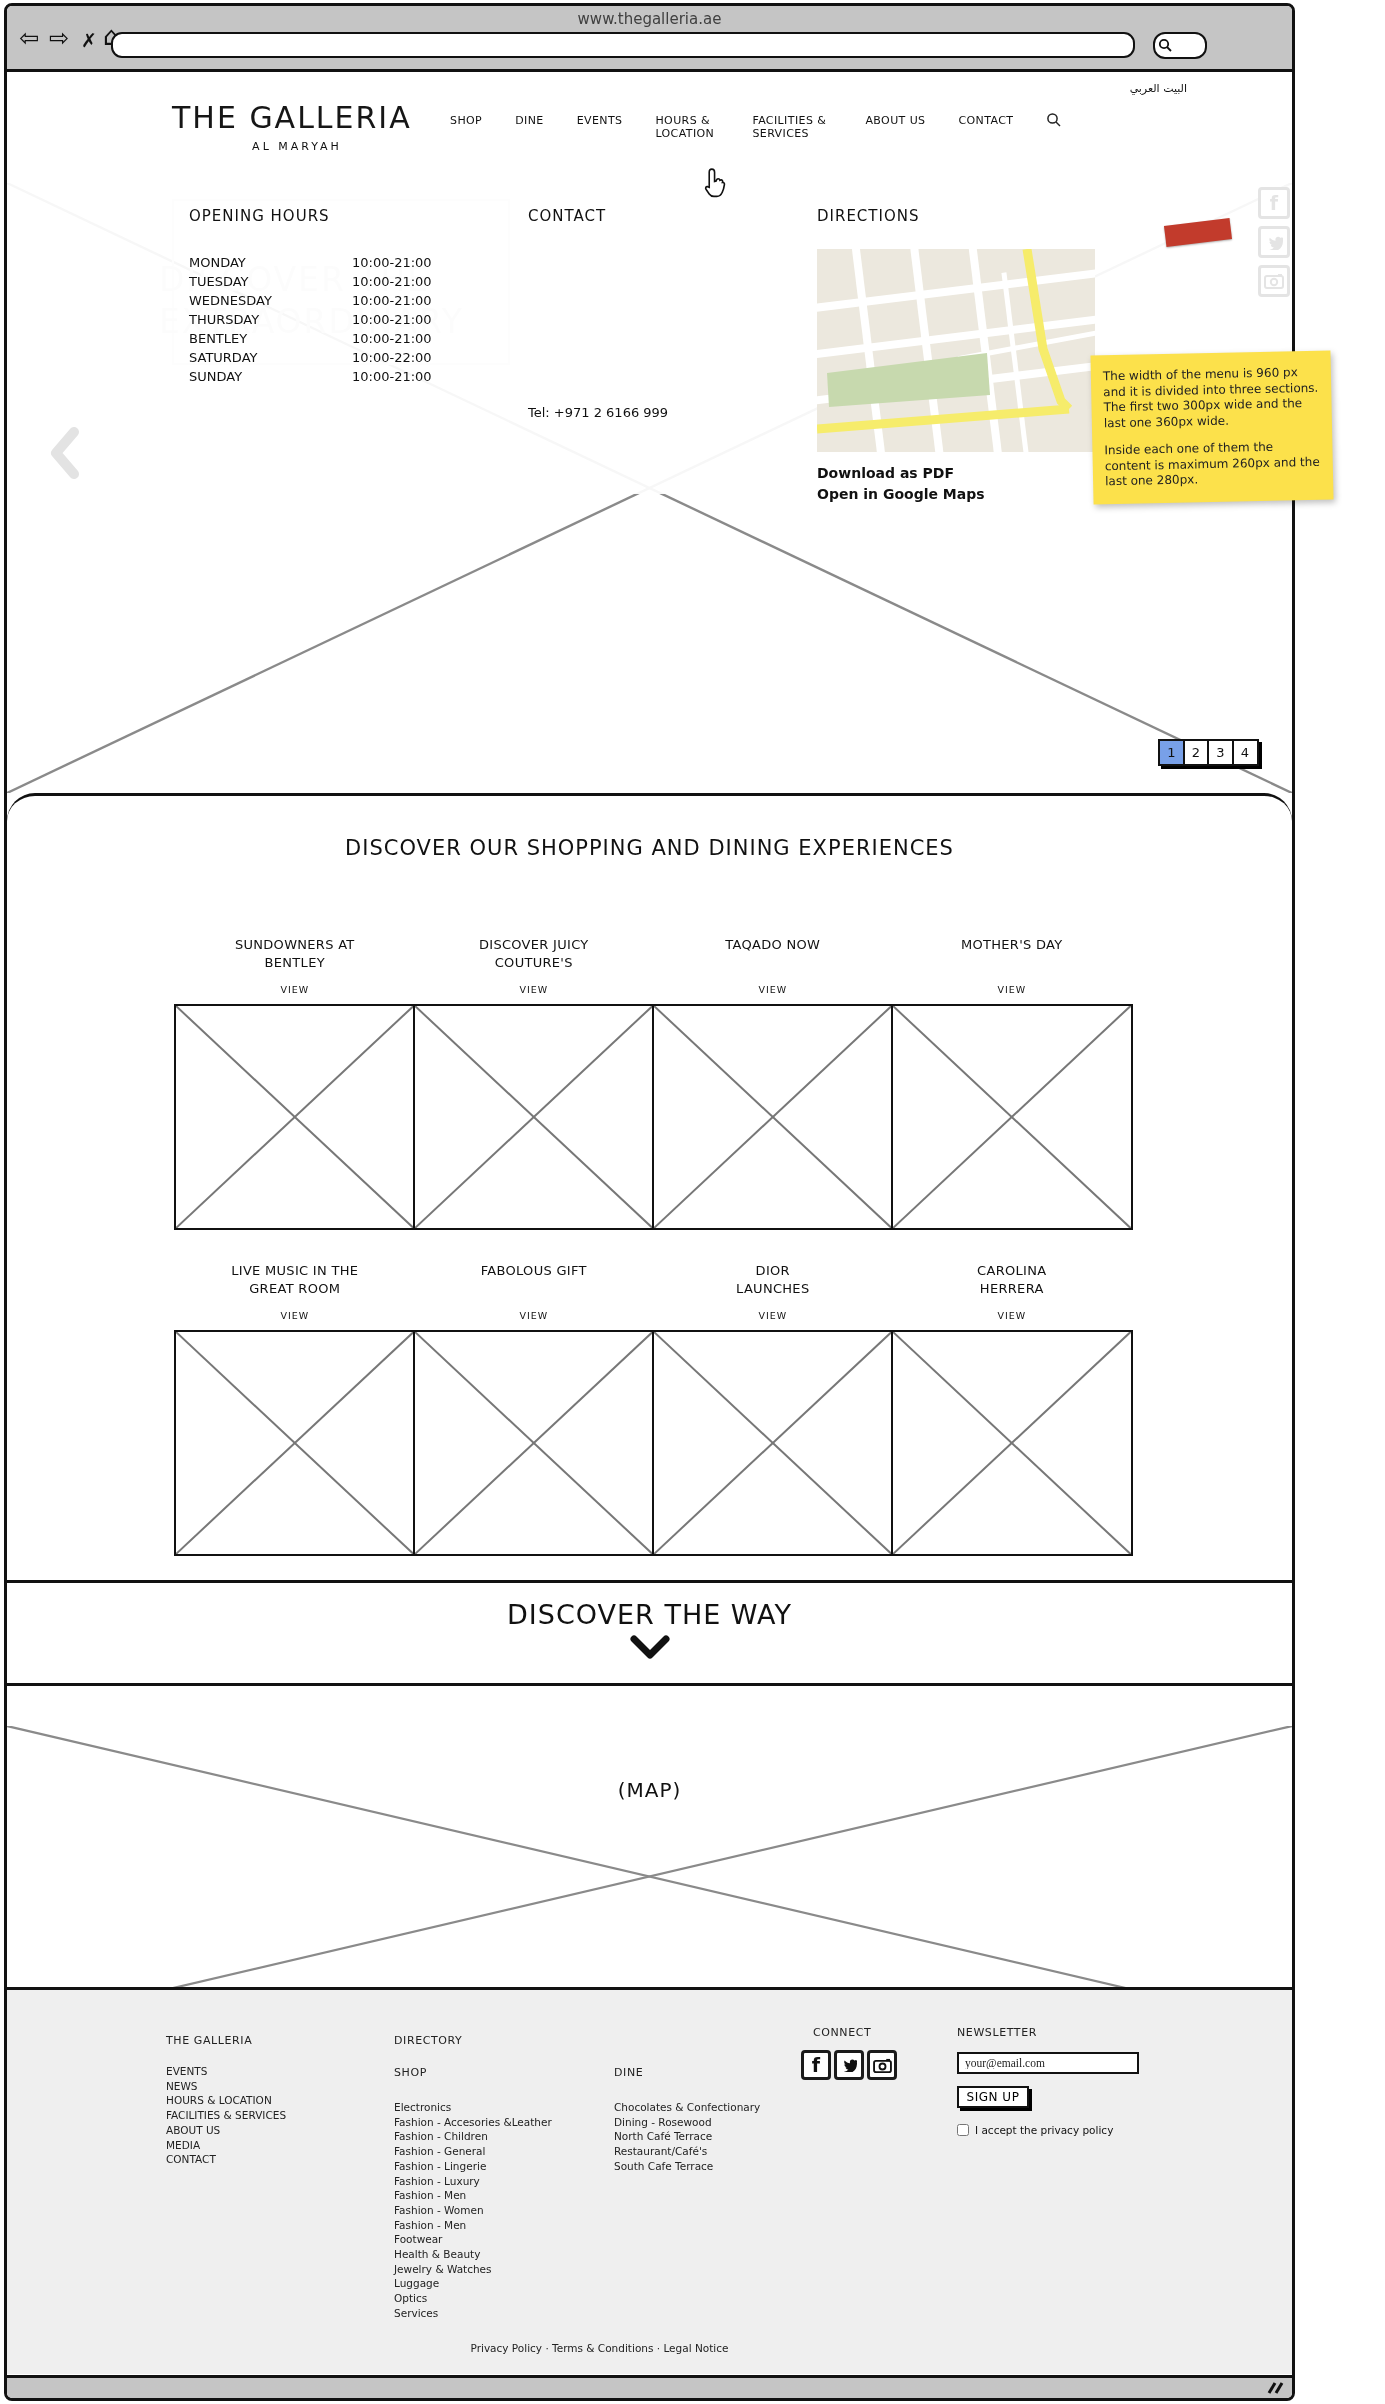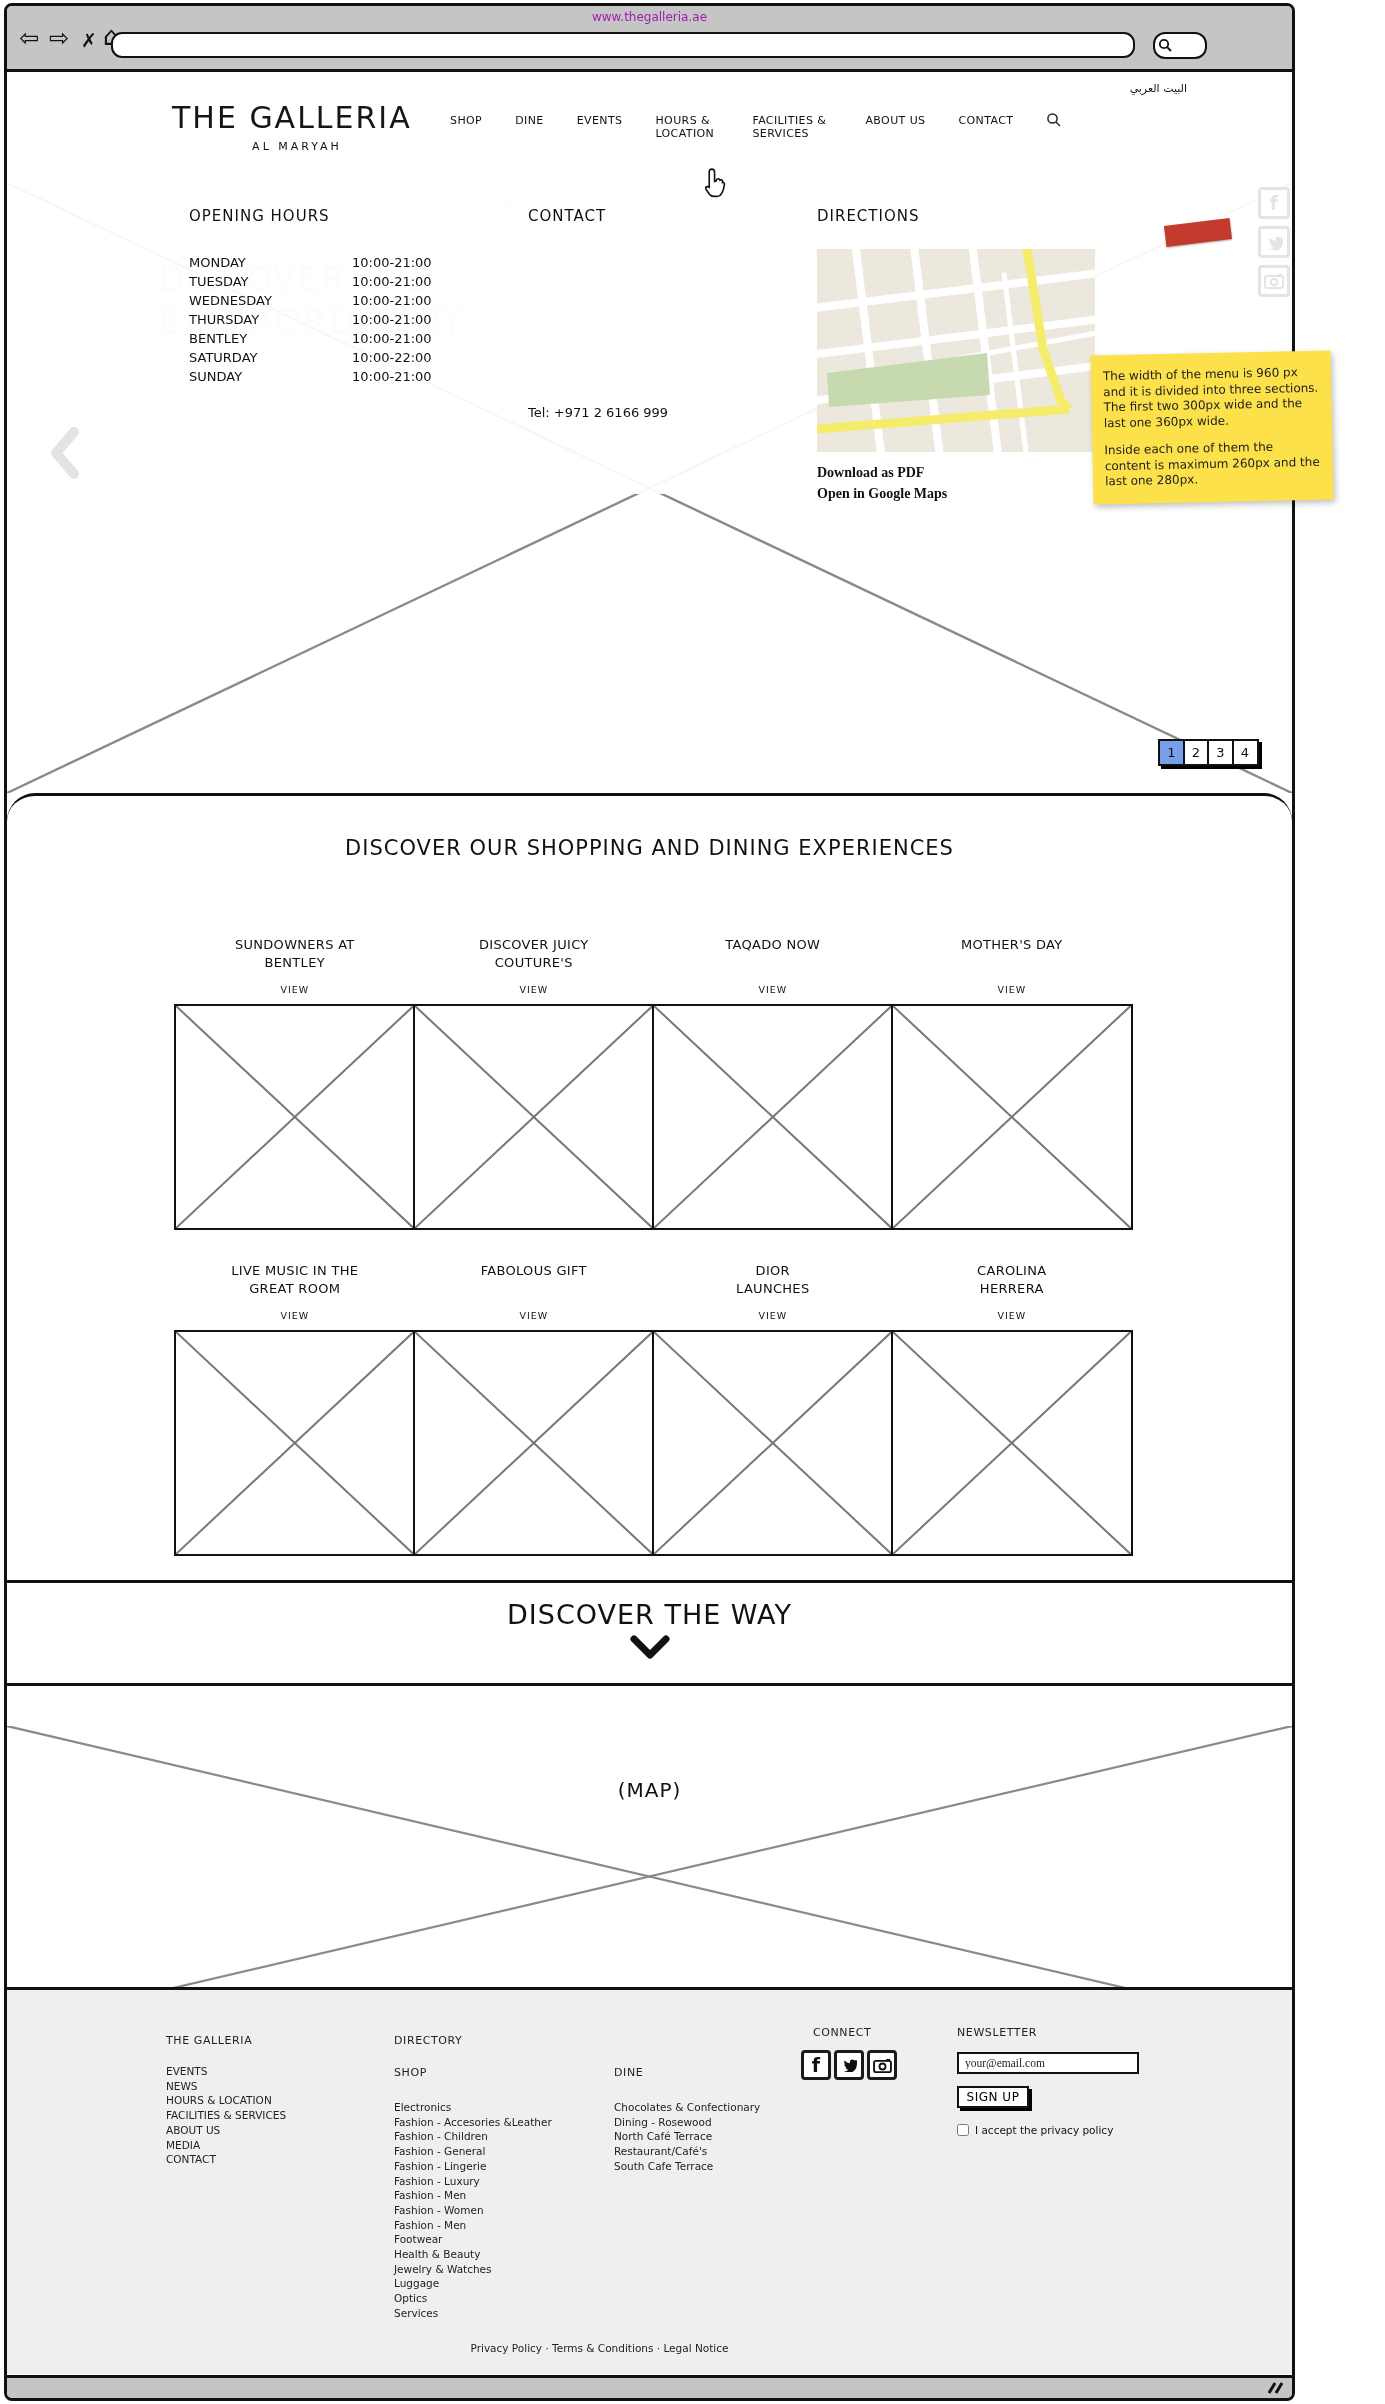--- a/index.html
+++ b/index.html
@@ -3,21 +3,21 @@
 <meta charset="utf-8">
 <style>
   html,body{margin:0;padding:0;background:#fff;}
   .canvas{position:relative;width:1385px;height:2404px;background:#fff;
     font-family:"DejaVu Sans","Liberation Sans",sans-serif;color:#111;overflow:hidden;}
   
   .window{position:absolute;left:4px;top:3px;width:1285px;height:2392px;
     border:3px solid #111;border-radius:8px;background:#fff;}
   .chrome{position:absolute;top:0;left:0;right:0;height:63px;background:#C5C5C5;
     border-bottom:3px solid #111;border-radius:5px 5px 0 0;}
-  .chrome-title{position:absolute;top:4px;left:0;right:0;text-align:center;font-size:12px;color:#a21caf;}
+  .chrome-title{position:absolute;top:4px;left:0;right:0;text-align:center;font-size:15px;color:#404040;}
   .nav-ico{position:absolute;top:20px;font-size:24px;line-height:24px;color:#111;cursor:default;}
   .urlbar{position:absolute;left:104px;top:26px;width:1020px;height:22px;background:#fff;
     border:2.5px solid #111;border-radius:11px;}
   .searchpill{position:absolute;left:1146px;top:26px;width:50px;height:23px;background:#fff;
     border:2.5px solid #111;border-radius:12px;}
   .page{position:absolute;top:66px;left:0;right:0;bottom:23px;background:#fff;}
   .statusbar{position:absolute;left:0;right:0;bottom:0;height:20px;background:#C5C5C5;
     border-top:3px solid #111;border-radius:0 0 5px 5px;}
   
   .logo{position:absolute;left:165px;top:28px;font-size:30px;letter-spacing:2px;color:#161616;white-space:nowrap;}
@@ -33,21 +33,21 @@
     color:#CFCFCF;white-space:pre-line;}
   .faintbox{position:absolute;left:165px;top:16px;width:334px;height:162px;border:2px solid #E3E3E3;}
   .panel{position:absolute;left:0;top:0;right:0;height:311px;background:rgba(255,255,255,0.93);}
   .mm-h{position:absolute;top:24px;font-size:15px;letter-spacing:1px;}
   .hours{position:absolute;left:182px;top:70px;font-size:13px;line-height:19px;}
   .hrow{display:flex;}
   .hday{width:163px;}
   .address{position:absolute;left:521px;top:70px;width:225px;font-size:13px;line-height:19px;white-space:pre-line;}
   .tel{position:absolute;left:521px;top:222px;font-size:13px;}
   .mapimg{position:absolute;left:810px;top:66px;width:278px;height:203px;}
-  .dirlink{position:absolute;left:810px;font-size:14px;font-weight:bold;cursor:pointer;font-family:Liberation Serif, serif;}
+  .dirlink{position:absolute;left:810px;font-size:14px;font-weight:bold;cursor:pointer;}
   .soc-faint{position:absolute;left:1251px;top:4px;display:flex;flex-direction:column;gap:7px;}
   .sicon{width:32px;height:32px;border:3px solid #E4E4E4;border-radius:4px;display:flex;
     align-items:center;justify-content:center;box-sizing:border-box;background:#fff;}
   .sicon.light{color:#E4E4E4;}
   .sicon.dark{border-color:#1a1a1a;color:#111;width:30px;height:30px;}
   .sicon .fb{font-size:19px;font-weight:bold;}
   .chevL{position:absolute;left:40px;top:244px;cursor:pointer;}
   .pager{position:absolute;left:1151px;top:556px;display:flex;box-shadow:3px 3px 0 #000;cursor:pointer;}
   .pg{width:23px;height:23px;border:2.5px solid #111;margin-left:-2.5px;background:#fff;
     display:flex;align-items:center;justify-content:center;font-size:13px;}

